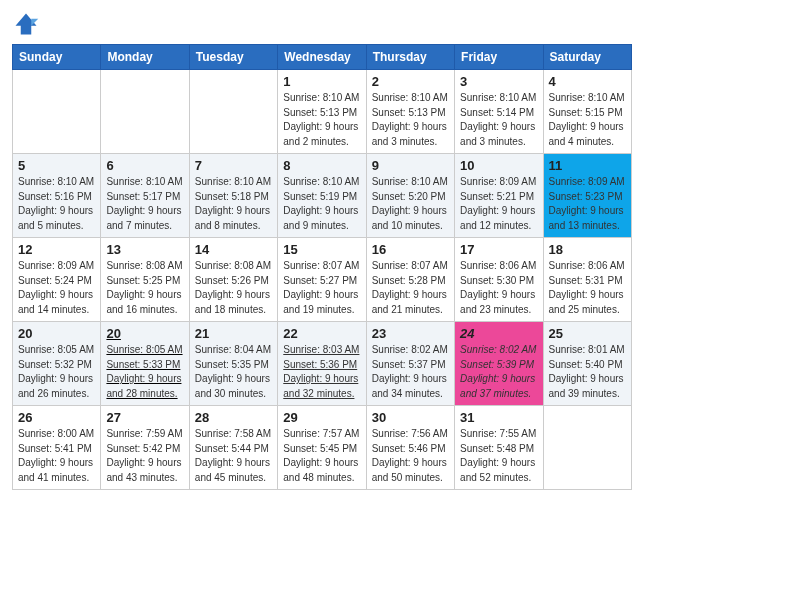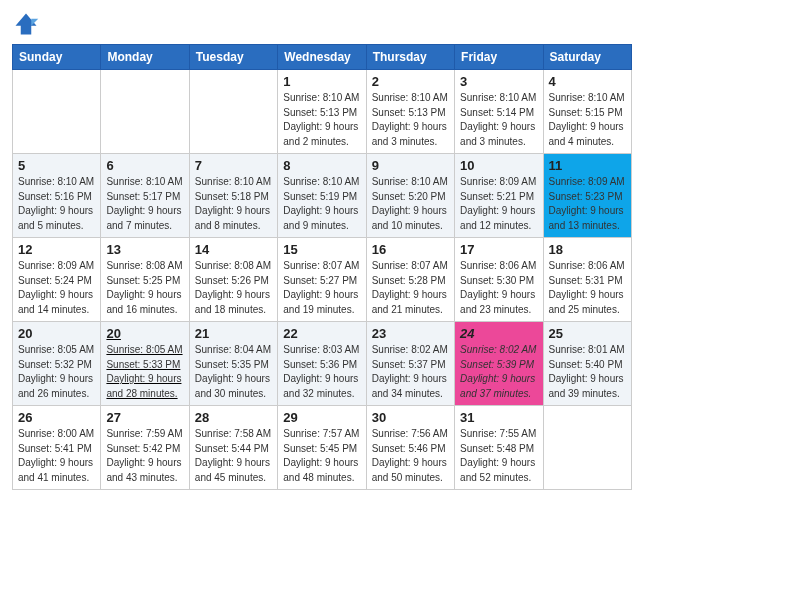--- a/index.html
+++ b/index.html
@@ -263,21 +263,21 @@
 Daylight: 9 hours and 28 minutes.</div>
           </td>
           <td style="background-color: rgb(240, 244, 248);">
             <div class="day-number">21</div>
             <div class="day-info" style="white-space: pre-line;">Sunrise: 8:04 AM
 Sunset: 5:35 PM
 Daylight: 9 hours and 30 minutes.</div>
           </td>
           <td style="background-color: rgb(240, 244, 248);">
             <div class="day-number">22</div>
-            <div class="day-info" style="white-space: pre-line;">Sunrise: 8:03 AM
+            <div class="day-info" style="white-space: pre-line; text-decoration: underline;">Sunrise: 8:03 AM
 Sunset: 5:36 PM
 Daylight: 9 hours and 32 minutes.</div>
           </td>
           <td style="background-color: rgb(240, 244, 248);">
             <div class="day-number">23</div>
             <div class="day-info" style="white-space: pre-line;">Sunrise: 8:02 AM
 Sunset: 5:37 PM
 Daylight: 9 hours and 34 minutes.</div>
           </td>
           <td style="background-color: #ec4899; font-style: italic;">

